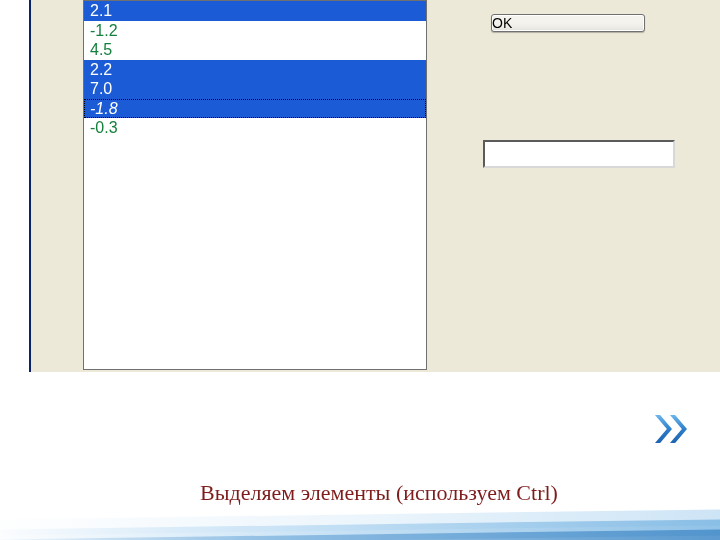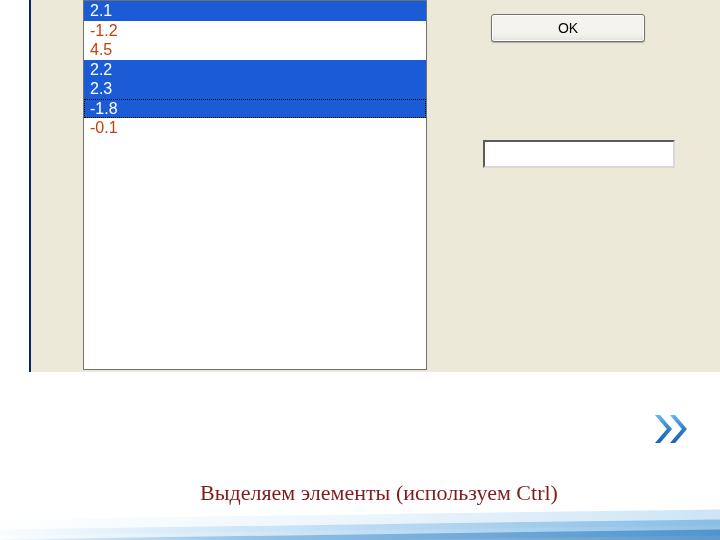--- a/index.html
+++ b/index.html
@@ -24,51 +24,51 @@
     left: 52px; top: 0;
     width: 344px; height: 370px;
     background: #fff;
     border: 1px solid #707070;
   }
   .listbox .item {
     height: 19.5px;
     line-height: 19px;
     padding: 0 6px;
     font-size: 16px;
-    color: #c2410c;
+    color: #15803d;
     background: #fff;
     white-space: nowrap;
   }
   .listbox .item.selected {
     background: #1b5bd6;
     color: #fff;
   }
   .listbox .item.selected.last-focus {
     
     outline: 1px dotted #000;
     outline-offset: -1px;
+    font-style: italic;
   }
 
   
   .ok-button {
     position: absolute;
     left: 460px; top: 14px;
-    width: 154px; height: 28px;
+    width: 154px; height: 18px;
     background: #f4f3ee;
     border: 1px solid #707070;
     border-radius: 3px;
     box-shadow:
       inset 0 0 0 1px #fff,
       inset 0 -6px 10px -6px rgba(0,0,0,.15),
       0 1px 1px rgba(0,0,0,.25);
     font-size: 14px;
     color: #000;
     display: flex;
     align-items: center;
-    justify-content: center;
     cursor: pointer;
   }
 
   
   .edit-field {
     position: absolute;
     left: 452px; top: 140px;
     width: 192px; height: 28px;
     background: #fff;
     border-top: 2px solid #5b5b5b;
@@ -132,23 +132,23 @@
 
 <div class="stage">
 
   <div class="window">
 
     <div class="listbox" id="listbox">
         <div class="item selected"><span>2.1</span></div>
         <div class="item"><span>-1.2</span></div>
         <div class="item"><span>4.5</span></div>
         <div class="item selected"><span>2.2</span></div>
-        <div class="item selected"><span>2.3</span></div>
+        <div class="item selected"><span>7.0</span></div>
         <div class="item selected last-focus"><span>-1.8</span></div>
-        <div class="item"><span>-0.1</span></div>
+        <div class="item"><span>-0.3</span></div>
       </div>
 
     <div class="ok-button">
       <span>OK</span>
     </div>
 
     <input type="text" class="edit-field" value="" style="">
 
   </div>
 

